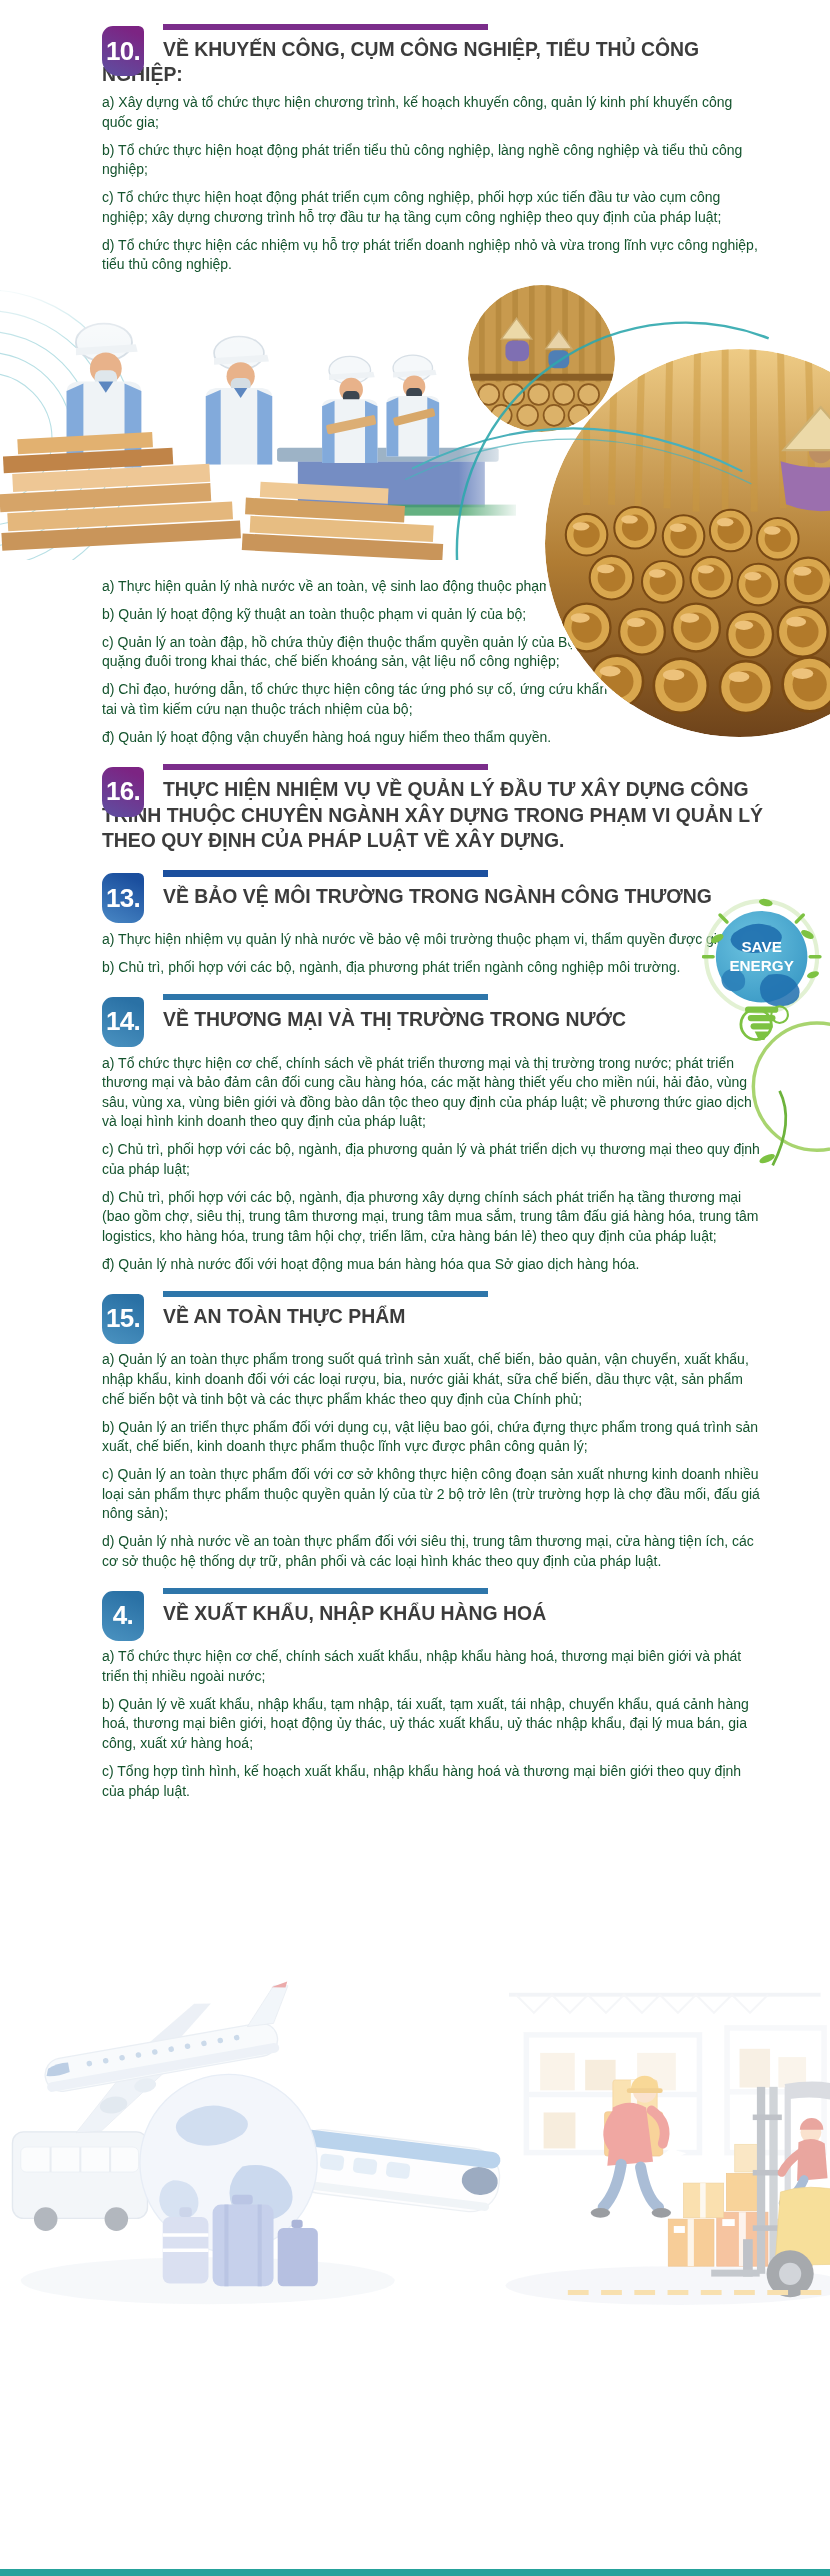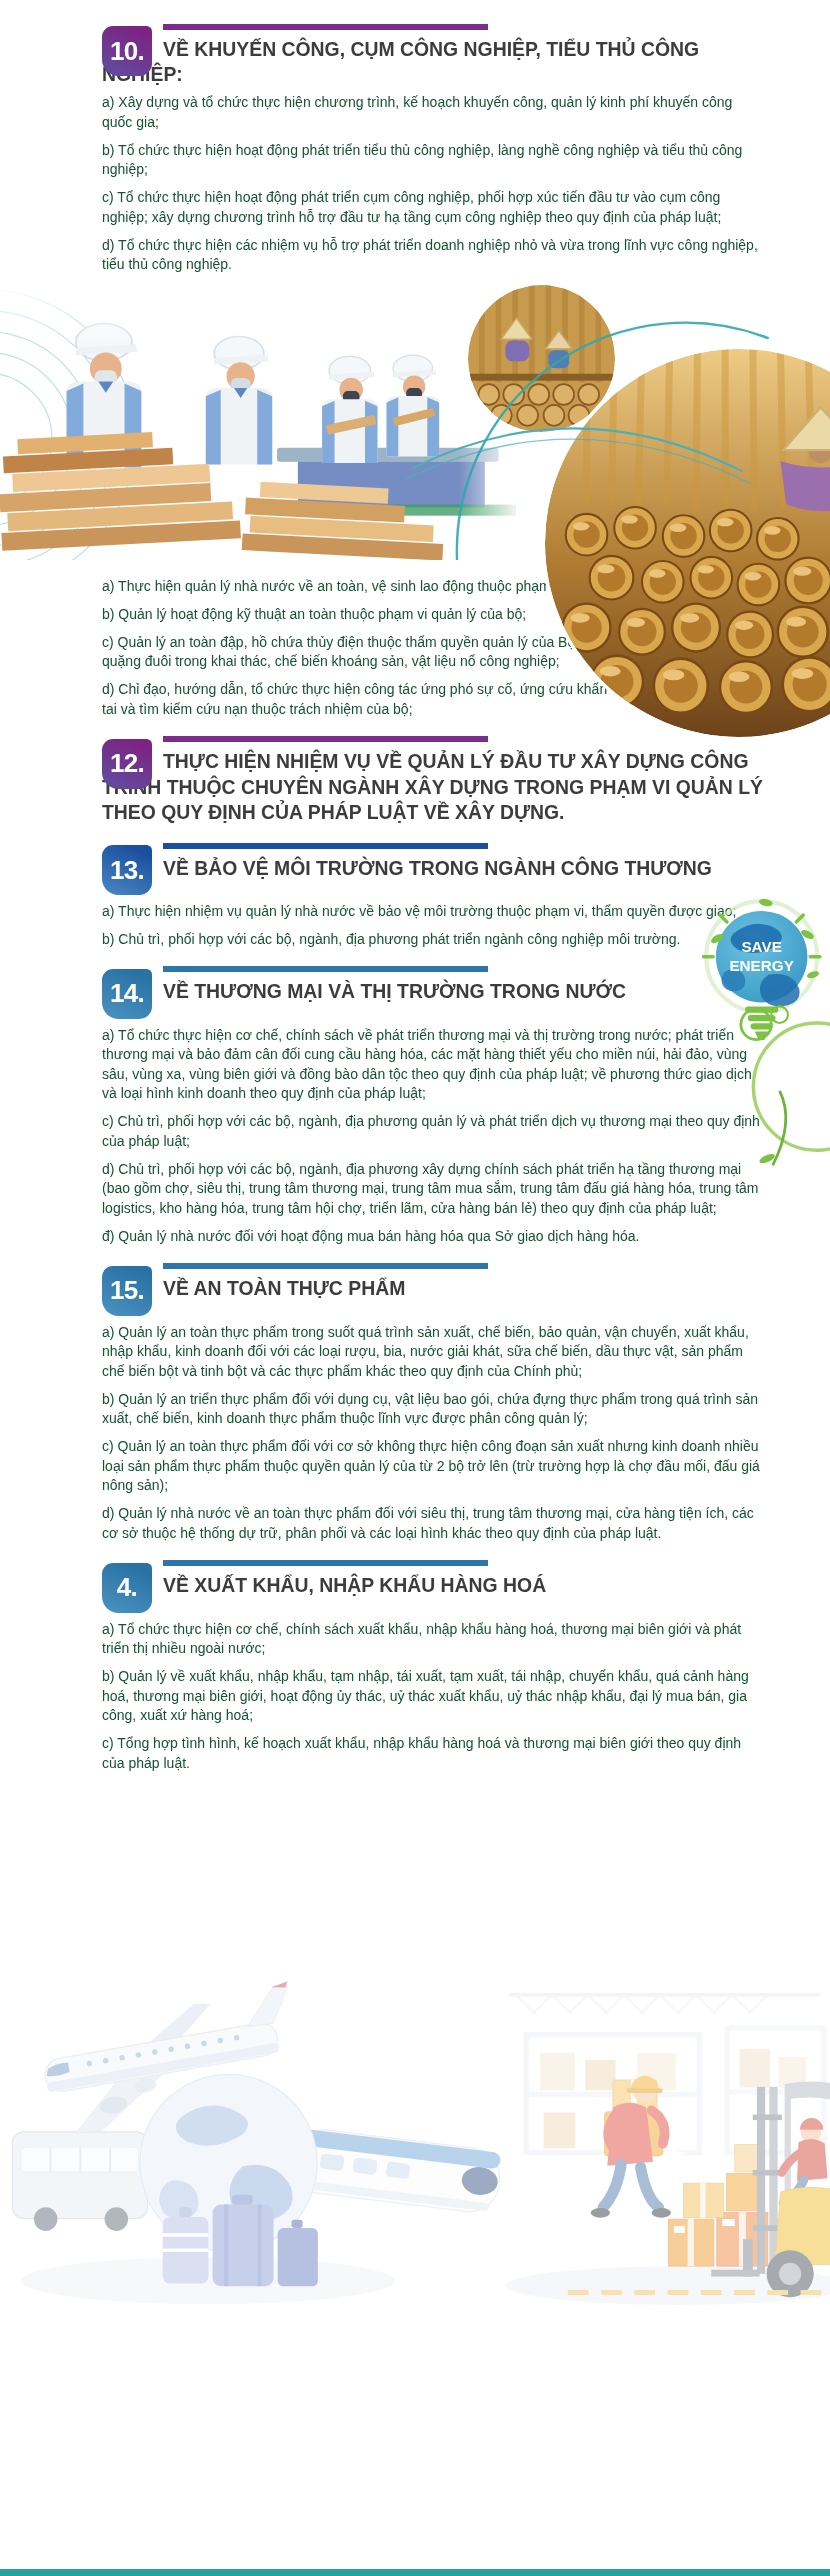--- a/index.html
+++ b/index.html
@@ -2,21 +2,21 @@
 <html lang="vi" style="font-size:11px"><head>
 <meta charset="utf-8">
 <style>
   html,body{margin:0;padding:0;background:#fff;}
   .page{position:relative;width:831px;height:2576px;margin:0 auto;background:#fff;overflow:hidden;
         font-family:"Liberation Sans","DejaVu Sans",sans-serif;}
   .content{position:relative;padding:23.5px 40px 0 102px;}
   section.sec{margin-top:16.6px;}
   section.sec:first-child{margin-top:0;}
   .sec-header{position:relative;min-height:54px;margin-bottom:5.5px;}
-  .badge{position:absolute;left:0;top:2.8px;width:50px;height:50px;
+  .badge{position:absolute;left:0;top:2.8px;width:42px;height:50px;
          border-radius:11px 5.5px 12.5px 16.6px;
          background:linear-gradient(205deg,var(--c1) 15%,var(--c2) 110%);
          color:#fff;font-weight:bold;font-size:26px;letter-spacing:-0.7px;
          display:flex;align-items:center;justify-content:center;}
   .title-bar{margin-left:61px;width:325px;height:6.2px;background:var(--bar);margin-bottom:7px;}
   h2.title{margin:0;font-size:19.4px;line-height:1.32;color:#3c3c3c;font-weight:bold;
            text-indent:61px;max-width:664px;}
   p.item{margin:0 0 8.3px;font-size:14px;line-height:1.4;color:#14532d;max-width:661px;}
   .collage{position:relative;margin:5.5px 0 0 -102px;width:831px;height:277px;}
   .photo-left{position:absolute;left:0;top:0;width:523px;height:277px;}
@@ -230,25 +230,26 @@
         <path d="M 585 284 Q 830 164 1085 290" stroke="#49b0ba" stroke-width="2" fill="none" opacity=".7"></path>
         <path d="M 660 400 A 330 330 0 0 1 1110 80" stroke="#2fa7ad" stroke-width="3.5" fill="none" opacity=".9"></path>
       </svg>
     </div>
 
     <section class="sec" style="--c1: #7c2483; --c2: #5a55a5; --bar: #7b2d8b;">
       <p class="item">a) Thực hiện quản lý nhà nước về an toàn, vệ sinh lao động thuộc phạm vi, thẩm quyền được giao;</p>
       <p class="item">b) Quản lý hoạt động kỹ thuật an toàn thuộc phạm vi quản lý của bộ;</p>
       <p class="item">c) Quản lý an toàn đập, hồ chứa thủy điện thuộc thẩm quyền quản lý của Bộ Công Thương, hồ chứa quặng đuôi trong khai thác, chế biến khoáng sản, vật liệu nổ công nghiệp;</p>
       <p class="item">d) Chỉ đạo, hướng dẫn, tổ chức thực hiện công tác ứng phó sự cố, ứng cứu khẩn cấp, phòng chống thiên tai và tìm kiếm cứu nạn thuộc trách nhiệm của bộ;</p>
+      <p class="item">đ) Quản lý hoạt động vận chuyển hàng hoá nguy hiểm theo thẩm quyền.</p>
     </section>
 
     <section class="sec" style="--c1: #7c2483; --c2: #5a55a5; --bar: #7b2d8b;">
       <div class="sec-header">
-        <div class="badge">12.</div>
+        <div class="badge">16.</div>
         <div class="title-bar"></div>
         <h2 class="title">THỰC HIỆN NHIỆM VỤ VỀ QUẢN LÝ ĐẦU TƯ XÂY DỰNG CÔNG TRÌNH THUỘC CHUYÊN NGÀNH XÂY DỰNG TRONG PHẠM VI QUẢN LÝ THEO QUY ĐỊNH CỦA PHÁP LUẬT VỀ XÂY DỰNG.</h2>
       </div>
     </section>
 
     <section class="sec" style="--c1: #1b4f9e; --c2: #4e8ec9; --bar: #1b4f9e;">
       <div class="sec-header">
         <div class="badge">13.</div>
         <div class="title-bar"></div>
         <h2 class="title">VỀ BẢO VỆ MÔI TRƯỜNG TRONG NGÀNH CÔNG THƯƠNG</h2>

